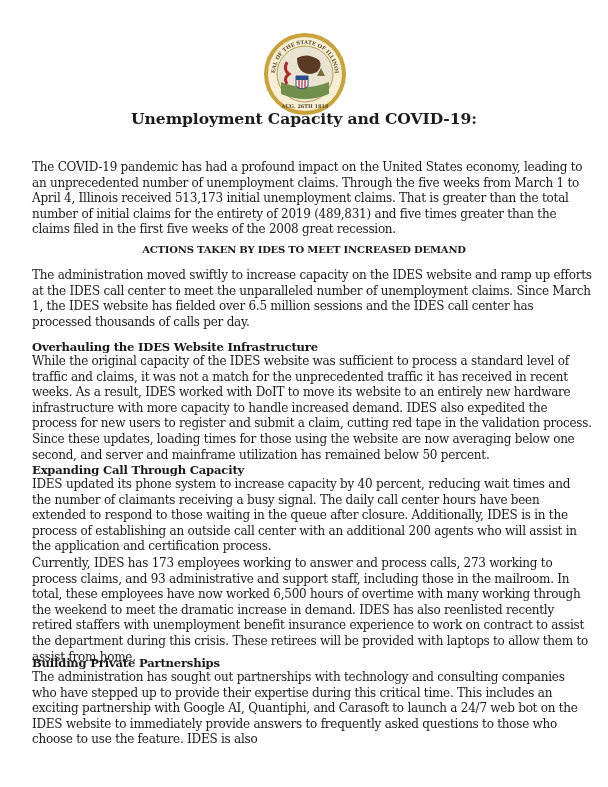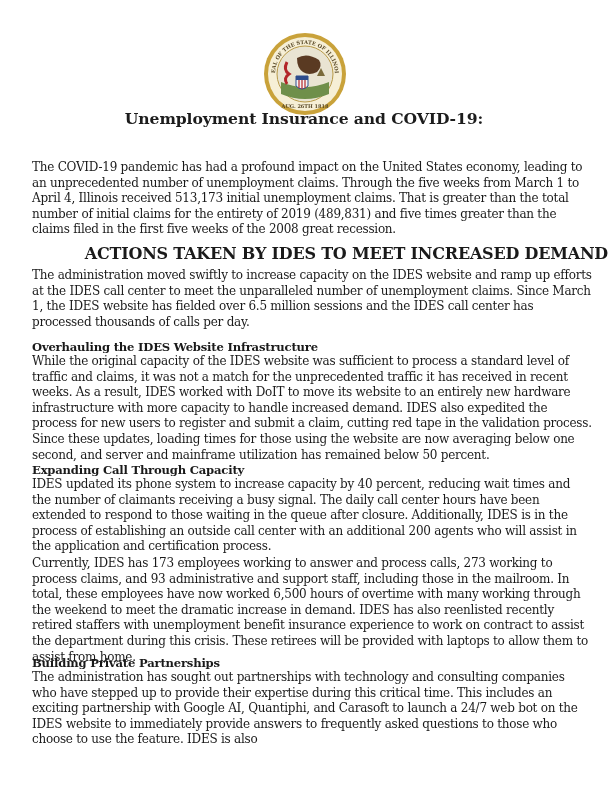--- a/index.html
+++ b/index.html
@@ -15,22 +15,22 @@
     position: absolute; left: 0; top: 109px; width: 608px;
     text-align: center; font-weight: bold; font-size: 15.6px; line-height: 19px;
     color: #1c1c1c; letter-spacing: -0.1px;
   }
   .para {
     position: absolute; left: 32px; width: 560px;
     font-size: 12px; line-height: 15.6px; letter-spacing: -0.25px;
     margin: 0;
   }
   .section-caps {
-    position: absolute; left: 0; top: 244px; width: 608px; text-align: right;
-    font-weight: bold; font-size: 16px; letter-spacing: -0.2px;
+    position: absolute; left: 0; top: 244px; width: 608px; text-align: center;
+    font-weight: bold; font-size: 10px; letter-spacing: -0.2px;
   }
   .sub {
     position: absolute; left: 32px; width: 560px; font-weight: bold;
     font-size: 11.6px; line-height: 15px; letter-spacing: -0.2px;
   }
 </style>
 </head>
 <body>
 
 <svg class="seal" viewBox="0 0 84 84">
@@ -49,21 +49,21 @@
   <path d="M33 44 L45 44 L45 54 Q39 60 33 54 Z" fill="#f4f4f4" stroke="#2d4c8c" stroke-width="1"></path>
   <rect x="33" y="44" width="12" height="4" fill="#2d4c8c"></rect>
   <line x1="36" y1="48" x2="36" y2="56" stroke="#b3262a" stroke-width="1.2"></line>
   <line x1="39" y1="48" x2="39" y2="57" stroke="#b3262a" stroke-width="1.2"></line>
   <line x1="42" y1="48" x2="42" y2="56" stroke="#b3262a" stroke-width="1.2"></line>
   <path d="M54 44 L58 36 L62 44 Z" fill="#7a6a3a"></path>
   <text x="42" y="76" font-size="5" text-anchor="middle" font-weight="bold" fill="#5a4a28" font-family="DejaVu Serif, serif">AUG. 26TH 1818</text>
 </svg>
 
 <div class="title">
-  <div>Unemployment Insurance and COVID-19:</div>
+  <div>Unemployment Capacity and COVID-19:</div>
 </div>
 
 <p class="para" style="top:160px;">The COVID-19 pandemic has had a profound impact on the United States economy, leading to an unprecedented number of unemployment claims. Through the five weeks from March 1 to April 4, Illinois received 513,173 initial unemployment claims. That is greater than the total number of initial claims for the entirety of 2019 (489,831) and five times greater than the claims filed in the first five weeks of the 2008 great recession.</p>
 
 <div class="section-caps">ACTIONS TAKEN BY IDES TO MEET INCREASED DEMAND</div>
 
 <p class="para" style="top:268px;">The administration moved swiftly to increase capacity on the IDES website and ramp up efforts at the IDES call center to meet the unparalleled number of unemployment claims. Since March 1, the IDES website has fielded over 6.5 million sessions and the IDES call center has processed thousands of calls per day.</p>
 
 <div class="sub" style="top:340px;">Overhauling the IDES Website Infrastructure</div>
 <p class="para" style="top:354px;">While the original capacity of the IDES website was sufficient to process a standard level of traffic and claims, it was not a match for the unprecedented traffic it has received in recent weeks. As a result, IDES worked with DoIT to move its website to an entirely new hardware infrastructure with more capacity to handle increased demand. IDES also expedited the process for new users to register and submit a claim, cutting red tape in the validation process. Since these updates, loading times for those using the website are now averaging below one second, and server and mainframe utilization has remained below 50 percent.</p>

